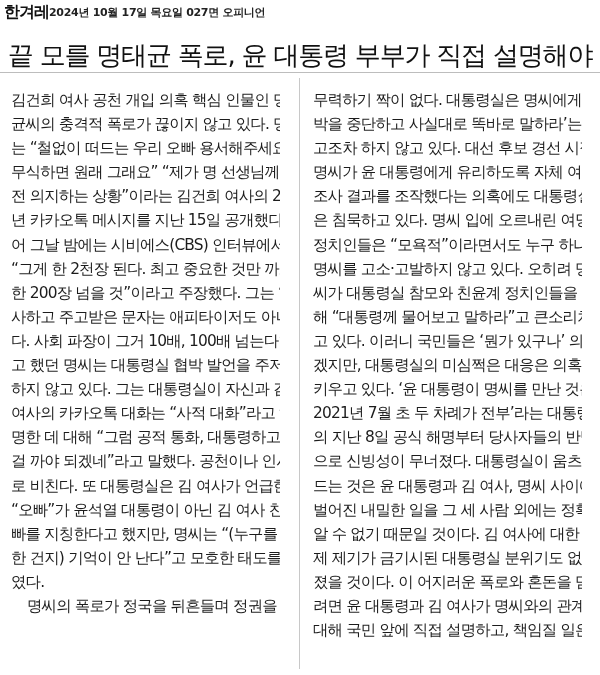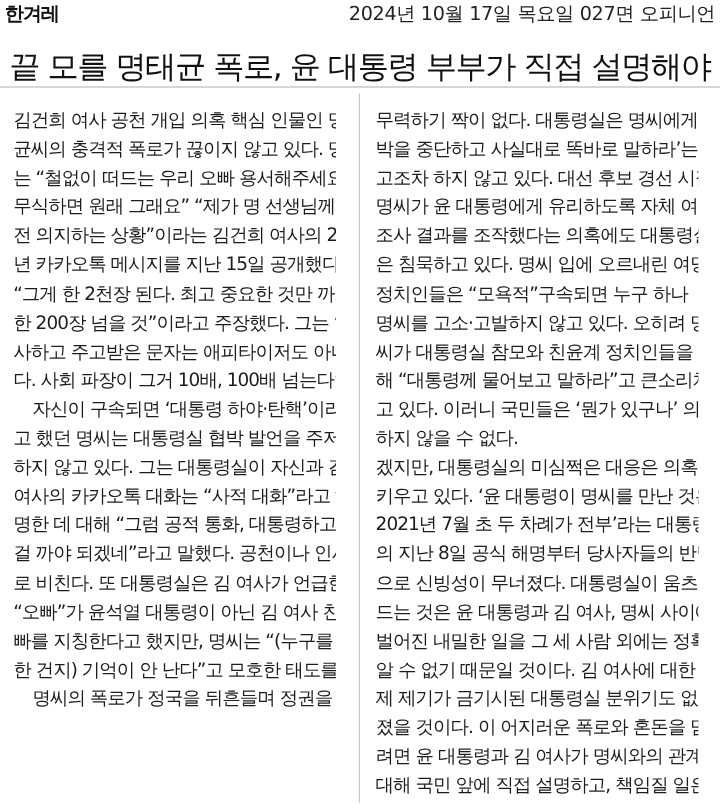--- a/index.html
+++ b/index.html
@@ -4,27 +4,27 @@
 <style>
   html, body { margin: 0; padding: 0; }
   body {
     width: 600px; height: 675px; overflow: hidden;
     background: #ffffff; color: #1a1a1a;
     font-family: "DejaVu Sans", "Liberation Sans", sans-serif;
   }
   .page { position: relative; width: 600px; height: 675px; }
   .masthead {
     position: absolute; top: 2px; left: 4px; right: 4px; height: 20px;
-    display: flex; justify-content: space-between; align-items: center;
+    display: flex; align-items: center;
   }
   .logo {
     font-weight: bold; font-size: 16px; letter-spacing: -1px; color: #111;
   }
   .dateline {
-    font-size: 16px; font-weight: normal; color: #222; letter-spacing: -0.3px;
+    font-size: 11px; font-weight: bold; color: #222; letter-spacing: -0.3px;
   }
   .headline {
     position: absolute; top: 26px; left: 0; right: 0; text-align: center;
     font-size: 26px; letter-spacing: -1.2px; color: #111; font-weight: normal;
     white-space: nowrap;
     margin-top: 12px;
   }
   .rule {
     position: absolute; top: 72px; left: 0; right: 0; height: 1px; background: #bdbdbd;
   }
@@ -53,50 +53,50 @@
 
   <div class="rule"></div>
 
   <div class="col col-left" id="col-0">
       <div class="line">김건희 여사 공천 개입 의혹 핵심 인물인 명태</div>
       <div class="line">균씨의 충격적 폭로가 끊이지 않고 있다. 명씨</div>
       <div class="line">는 “철없이 떠드는 우리 오빠 용서해주세요.</div>
       <div class="line">무식하면 원래 그래요” “제가 명 선생님께 완</div>
       <div class="line">전 의지하는 상황”이라는 김건희 여사의 2021</div>
       <div class="line">년 카카오톡 메시지를 지난 15일 공개했다. 이</div>
+      <div class="line">어 그날 밤에는 시비에스(CBS) 인터뷰에서</div>
       <div class="line">“그게 한 2천장 된다. 최고 중요한 것만 까도</div>
       <div class="line">한 200장 넘을 것”이라고 주장했다. 그는 “여</div>
       <div class="line">사하고 주고받은 문자는 애피타이저도 아니</div>
       <div class="line">다. 사회 파장이 그거 10배, 100배 넘는다”고</div>
-      <div class="line indent">자신이 구속되면 ‘대통령 하야·탄핵’이라</div>
       <div class="line">고 했던 명씨는 대통령실 협박 발언을 주저</div>
       <div class="line">하지 않고 있다. 그는 대통령실이 자신과 김</div>
       <div class="line">여사의 카카오톡 대화는 “사적 대화”라고 해</div>
       <div class="line">명한 데 대해 “그럼 공적 통화, 대통령하고 한</div>
       <div class="line">걸 까야 되겠네”라고 말했다. 공천이나 인사</div>
       <div class="line">로 비친다. 또 대통령실은 김 여사가 언급한</div>
       <div class="line">“오빠”가 윤석열 대통령이 아닌 김 여사 친오</div>
       <div class="line">빠를 지칭한다고 했지만, 명씨는 “(누구를 말</div>
       <div class="line">한 건지) 기억이 안 난다”고 모호한 태도를 보</div>
+      <div class="line">였다.</div>
       <div class="line indent">명씨의 폭로가 정국을 뒤흔들며 정권을 위</div>
     </div>
   <div class="divider"></div>
   <div class="col col-right" id="col-1">
       <div class="line">무력하기 짝이 없다. 대통령실은 명씨에게 ‘협</div>
       <div class="line">박을 중단하고 사실대로 똑바로 말하라’는 경</div>
       <div class="line">고조차 하지 않고 있다. 대선 후보 경선 시절</div>
       <div class="line">명씨가 윤 대통령에게 유리하도록 자체 여론</div>
       <div class="line">조사 결과를 조작했다는 의혹에도 대통령실</div>
       <div class="line">은 침묵하고 있다. 명씨 입에 오르내린 여당</div>
-      <div class="line">정치인들은 “모욕적”구속되면 누구 하나</div>
+      <div class="line">정치인들은 “모욕적”이라면서도 누구 하나</div>
       <div class="line">명씨를 고소·고발하지 않고 있다. 오히려 명</div>
       <div class="line">씨가 대통령실 참모와 친윤계 정치인들을 향</div>
       <div class="line">해 “대통령께 물어보고 말하라”고 큰소리치</div>
       <div class="line">고 있다. 이러니 국민들은 ‘뭔가 있구나’ 의심</div>
-      <div class="line">하지 않을 수 없다.</div>
       <div class="line">겠지만, 대통령실의 미심쩍은 대응은 의혹을</div>
       <div class="line">키우고 있다. ‘윤 대통령이 명씨를 만난 것은</div>
       <div class="line">2021년 7월 초 두 차례가 전부’라는 대통령실</div>
       <div class="line">의 지난 8일 공식 해명부터 당사자들의 반박</div>
       <div class="line">으로 신빙성이 무너졌다. 대통령실이 움츠러</div>
       <div class="line">드는 것은 윤 대통령과 김 여사, 명씨 사이에</div>
       <div class="line">벌어진 내밀한 일을 그 세 사람 외에는 정확히</div>
       <div class="line">알 수 없기 때문일 것이다. 김 여사에 대한 문</div>
       <div class="line">제 제기가 금기시된 대통령실 분위기도 없어</div>
       <div class="line">졌을 것이다. 이 어지러운 폭로와 혼돈을 멈추</div>

